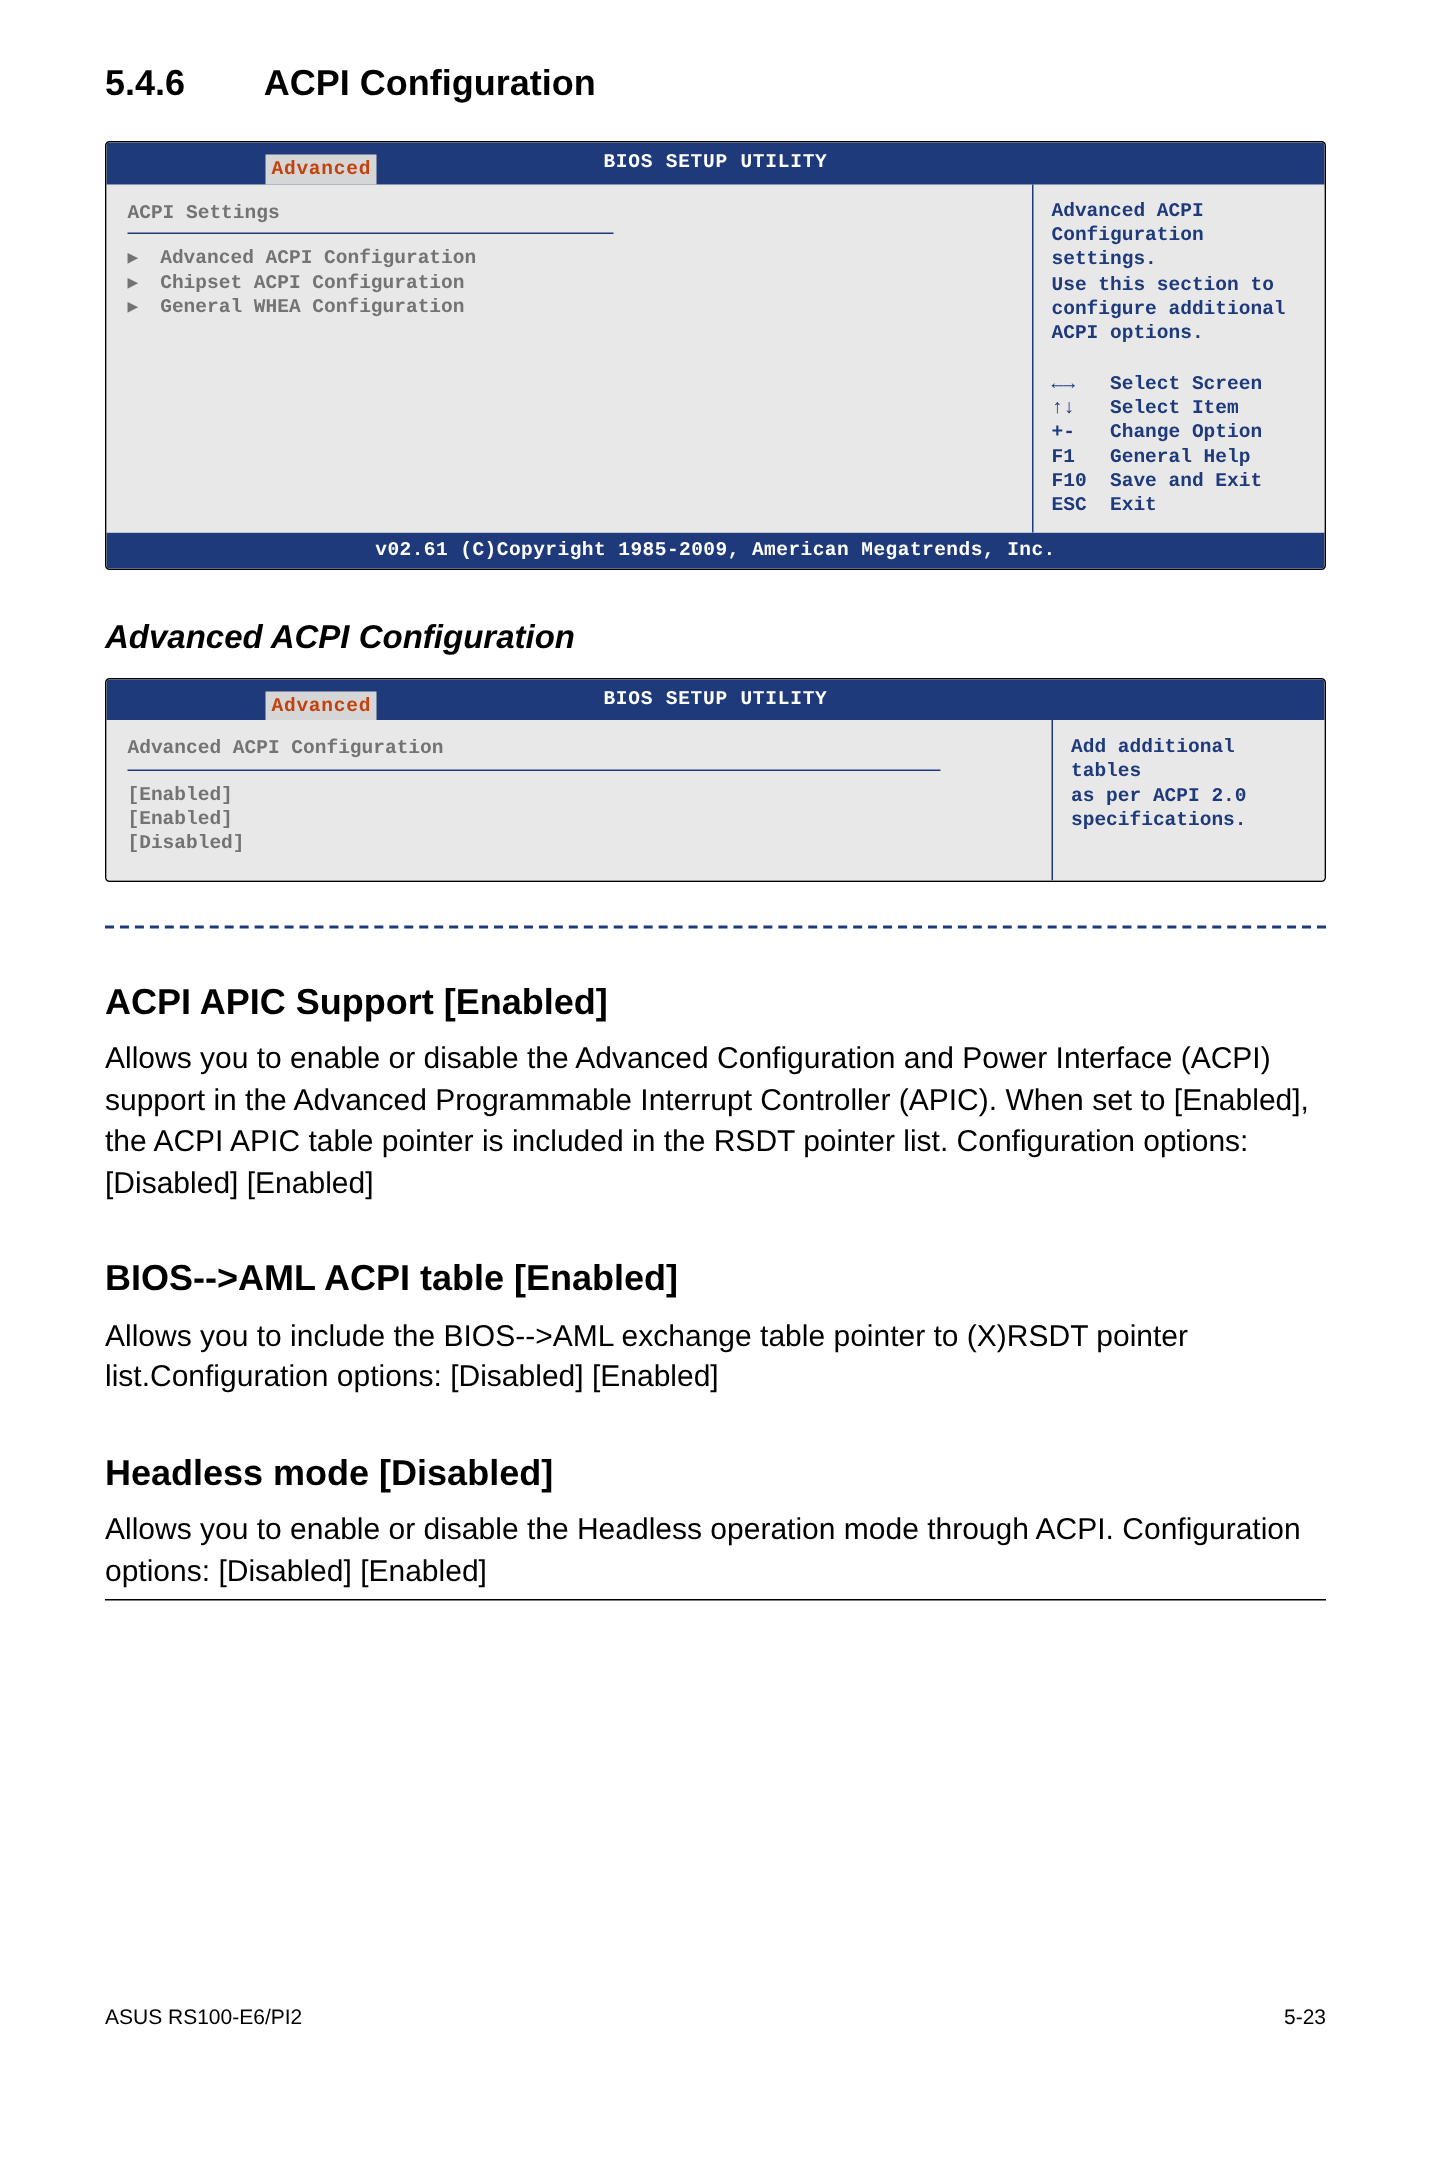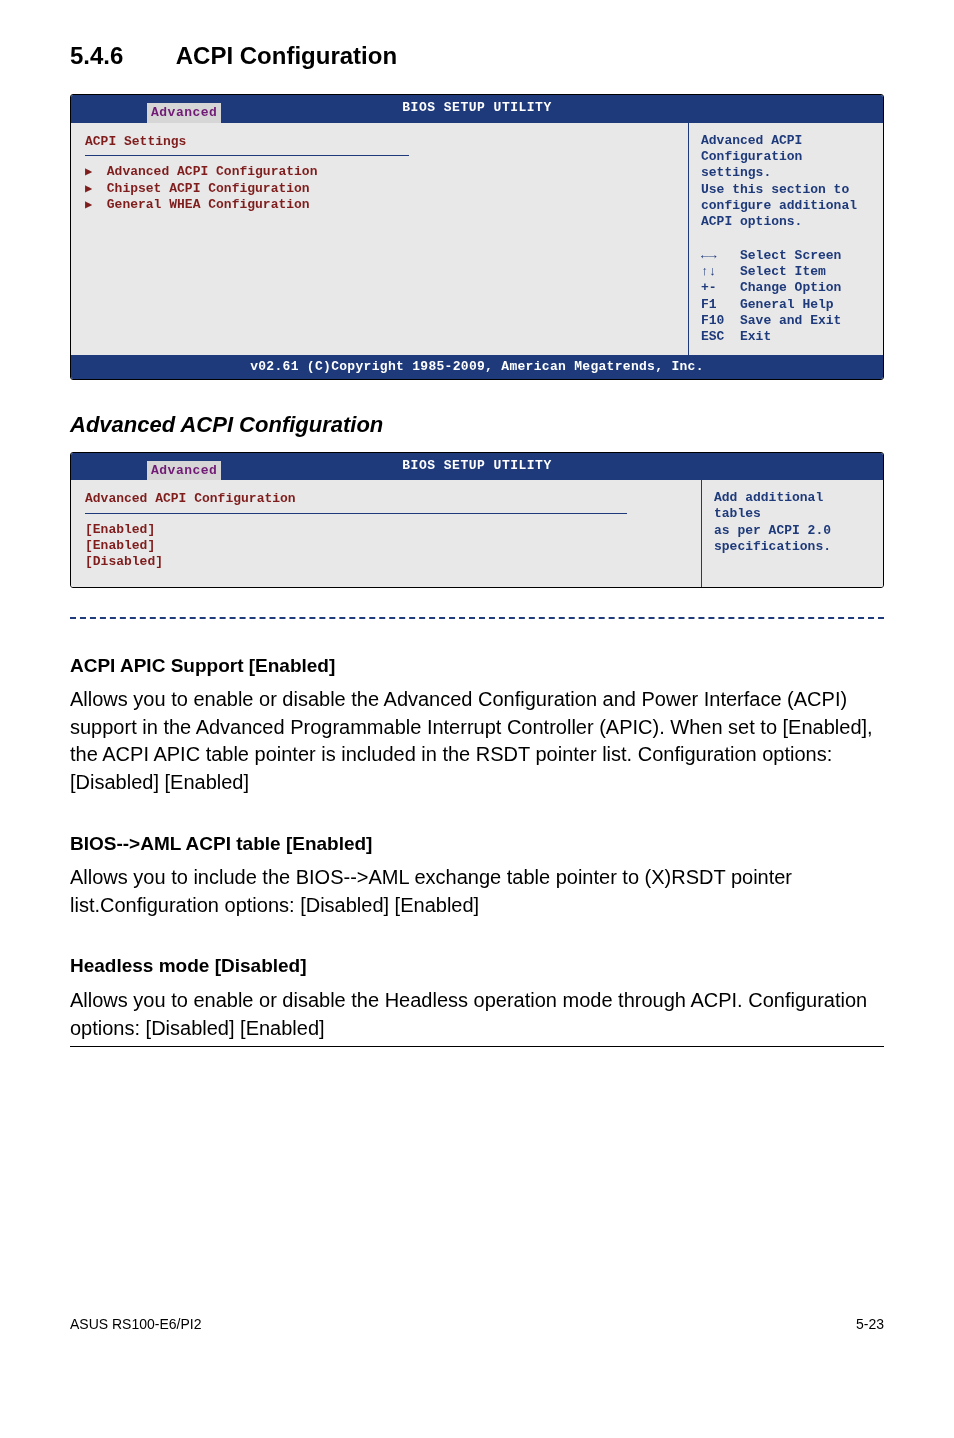--- a/index.html
+++ b/index.html
@@ -30,33 +30,33 @@
   .bios-header {
     background: #1e3a7b;
     color: #ffffff;
     text-align: center;
     position: relative;
     padding: 4px 0 6px 0;
     letter-spacing: 0.5px;
   }
   .bios-tab {
     position: absolute;
-    left: 76px;
+    left: 106px;
     bottom: 0;
     background: #d6d6d6;
-    color: #701a75;
+    color: #c2410c;
     padding: 1px 4px;
     font-weight: bold;
   }
   .bios-body { display: flex; }
   .bios-left {
     flex: 1;
     background: #e8e8e8;
     padding: 10px 14px 24px 14px;
-    color: #7f1d1d;
+    color: #737373;
   }
   .bios-left-title-row {
     padding-bottom: 3px;
   }
   .bios-left hr {
     border: none;
     border-top: 1.2px solid #1e3a7b;
     margin: 2px 0 8px 0;
     width: 55%;
   }
@@ -101,21 +101,21 @@
     border-top: 2px dashed #1e3a7b;
     margin-top: -1px;
   }
   .subsection-title {
     font-size: 22px;
     font-style: italic;
     font-weight: bold;
     margin-bottom: 12px;
   }
   .option-title {
-    font-size: 19px;
+    font-size: 24px;
     font-weight: bold;
     margin-top: 34px;
     margin-bottom: 8px;
   }
   p.bodytext { font-size: 20px; line-height: 1.38; }
   .page-footer {
     display: flex;
     justify-content: space-between;
     font-size: 14px;
     margin-top: 260px;

